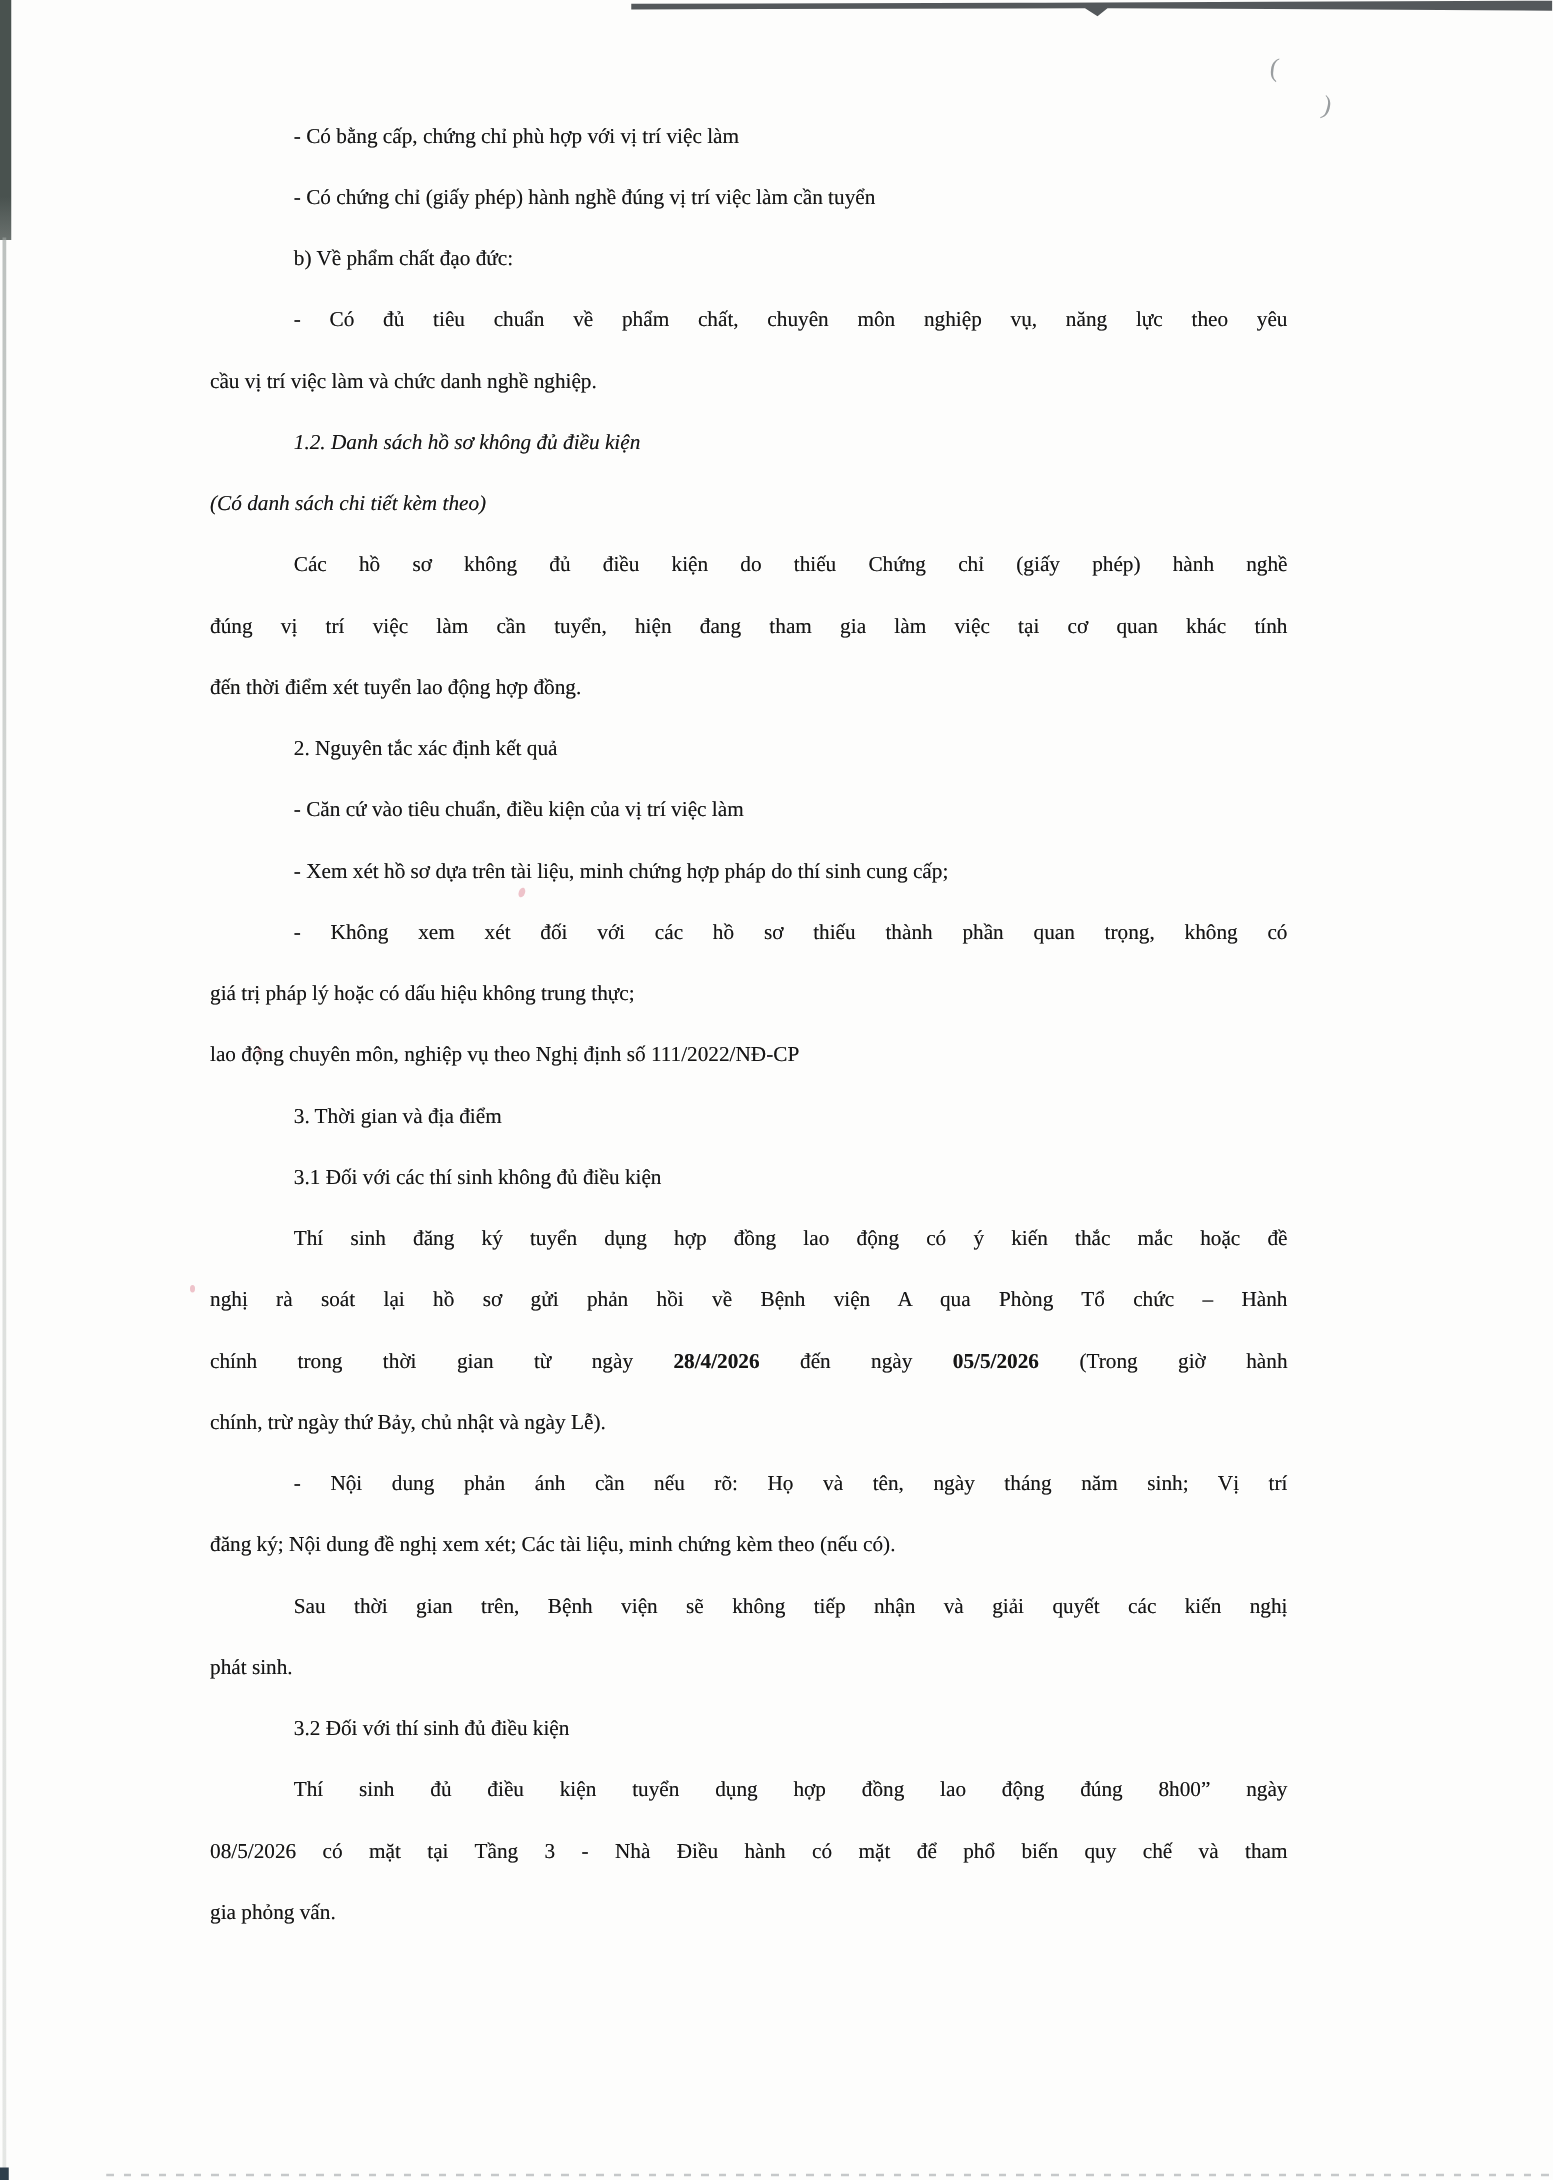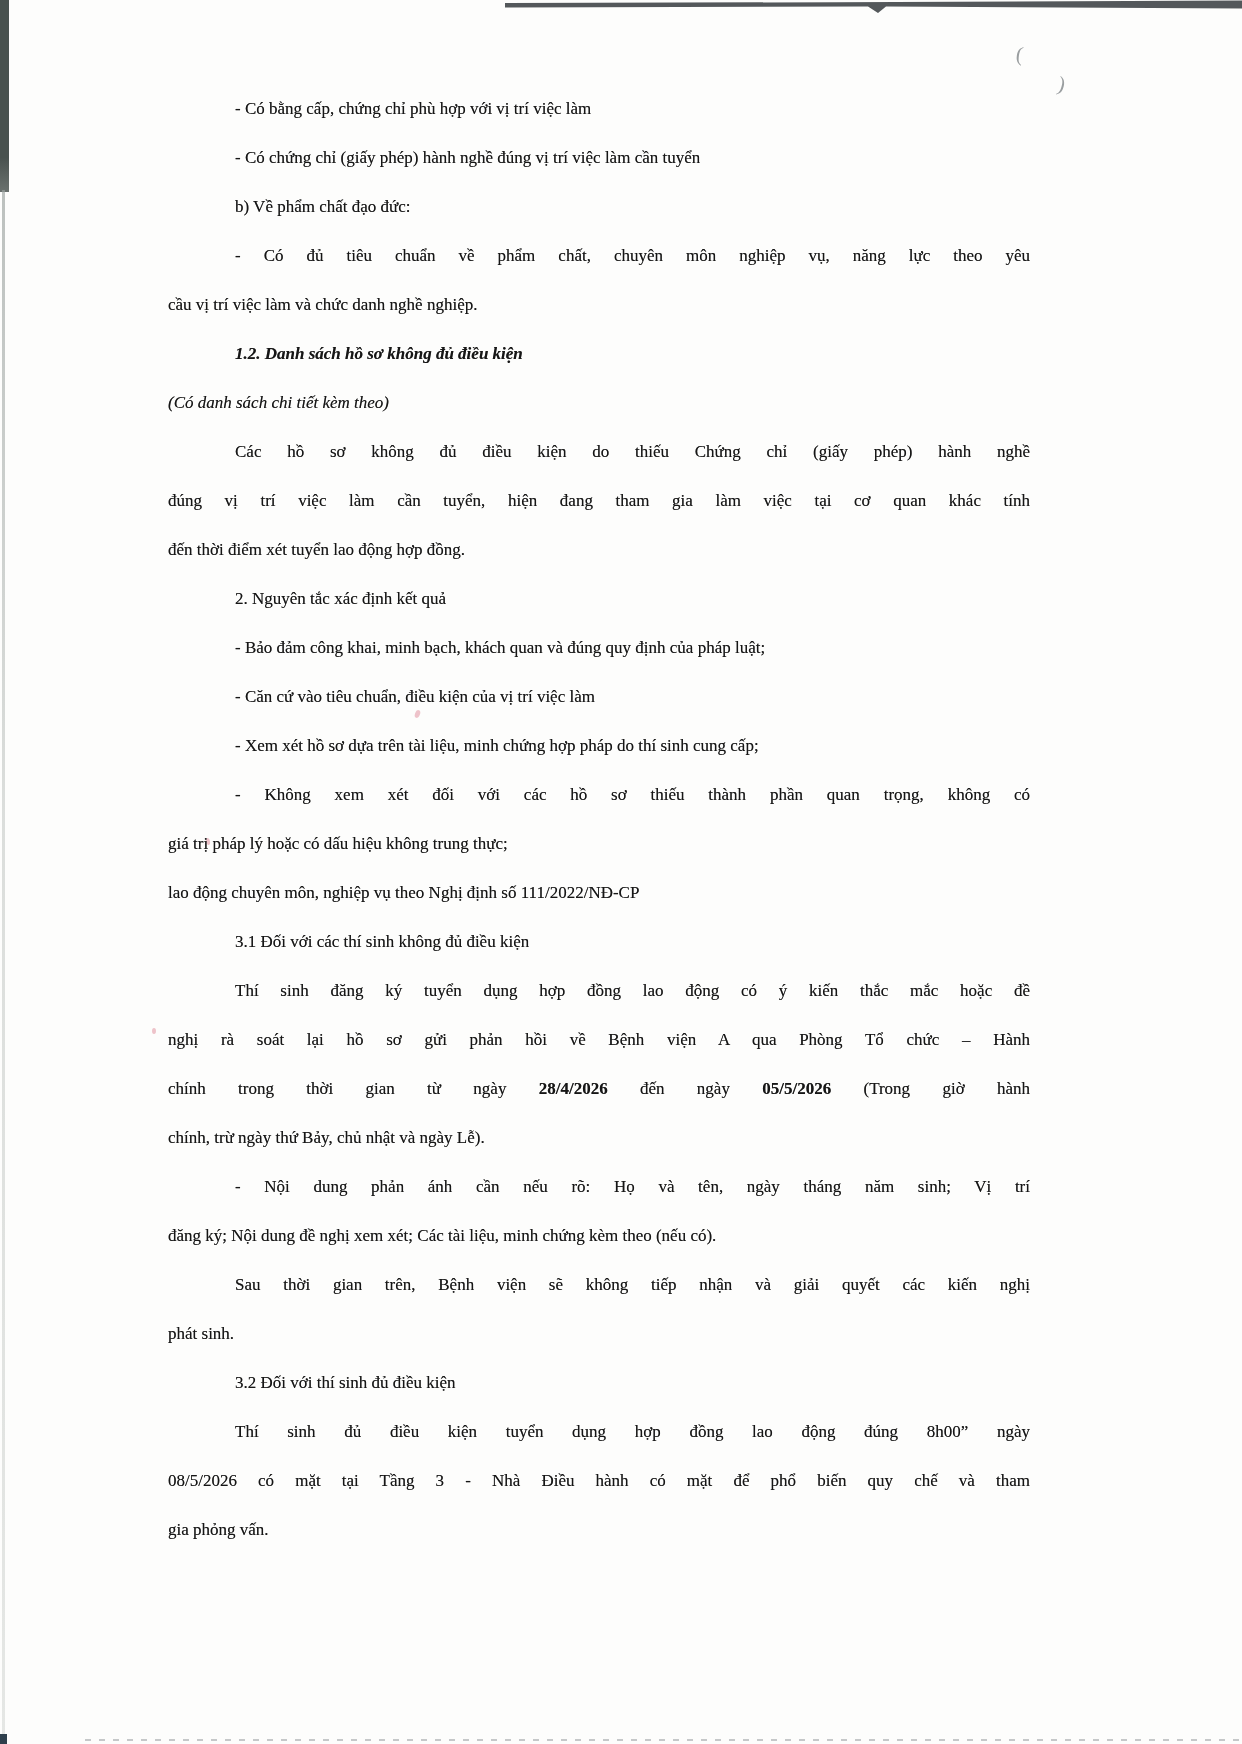--- a/index.html
+++ b/index.html
@@ -19,21 +19,21 @@
     font-size:17px;line-height:49px;
     text-shadow:0 0 .5px rgba(20,20,20,.55);
   }
   .line{min-height:49px}
   .indent{text-indent:67px}
   .left{text-align:left}
   .jfull{text-align:justify;text-align-last:justify}
   .center{}
   .bold{font-weight:400}
   .italic{font-style:italic}
-  .bolditalic{font-weight:700;font-style:italic}
+  .bolditalic{font-weight:400;font-style:italic}
   .seg-b{font-weight:700}
   
   .left-bar{
     position:absolute;left:0;top:0;width:9px;height:192px;
     background:linear-gradient(180deg,var(--left-bar,#49524f) 0 82%, #6a716e);
   }
   .left-line{
     position:absolute;left:2px;top:190px;width:3px;height:1554px;
     background:linear-gradient(180deg,#9aa19e,#c9cdca 40%,#d8dbd8);
     opacity:.65;
@@ -81,26 +81,26 @@
       <div class="line left indent"><span>- Có chứng chỉ (giấy phép) hành nghề đúng vị trí việc làm cần tuyển</span></div>
       <div class="line left indent"><span>b) Về phẩm chất đạo đức:</span></div>
       <div class="line jfull indent"><span>- Có đủ tiêu chuẩn về phẩm chất, chuyên môn nghiệp vụ, năng lực theo yêu</span></div>
       <div class="line left"><span>cầu vị trí việc làm và chức danh nghề nghiệp.</span></div>
       <div class="line left indent bolditalic"><span>1.2. Danh sách hồ sơ không đủ điều kiện</span></div>
       <div class="line center italic"><span>(Có danh sách chi tiết kèm theo)</span></div>
       <div class="line jfull indent"><span>Các hồ sơ không đủ điều kiện do thiếu Chứng chỉ (giấy phép) hành nghề</span></div>
       <div class="line jfull"><span>đúng vị trí việc làm cần tuyển, hiện đang tham gia làm việc tại cơ quan khác tính</span></div>
       <div class="line left"><span>đến thời điểm xét tuyển lao động hợp đồng.</span></div>
       <div class="line left indent bold"><span>2. Nguyên tắc xác định kết quả</span></div>
-      <div class="line left indent"><span>- Bảo đảm công khai, minh bạch, khách quan và đúng quy định của pháp luật;</span></div>
       <div class="line left indent"><span>- Căn cứ vào tiêu chuẩn, điều kiện của vị trí việc làm</span></div>
       <div class="line left indent"><span>- Xem xét hồ sơ dựa trên tài liệu, minh chứng hợp pháp do thí sinh cung cấp;</span></div>
       <div class="line jfull indent"><span>- Không xem xét đối với các hồ sơ thiếu thành phần quan trọng, không có</span></div>
       <div class="line left"><span>giá trị pháp lý hoặc có dấu hiệu không trung thực;</span></div>
       <div class="line left"><span>lao động chuyên môn, nghiệp vụ theo Nghị định số 111/2022/NĐ-CP</span></div>
+      <div class="line left indent bold"><span>3. Thời gian và địa điểm</span></div>
       <div class="line left indent bold"><span>3.1 Đối với các thí sinh không đủ điều kiện</span></div>
       <div class="line jfull indent"><span>Thí sinh đăng ký tuyển dụng hợp đồng lao động có ý kiến thắc mắc hoặc đề</span></div>
       <div class="line jfull"><span>nghị rà soát lại hồ sơ gửi phản hồi về Bệnh viện A qua Phòng Tổ chức – Hành</span></div>
       <div class="line jfull"><span>chính trong thời gian từ ngày </span><span class="seg-b">28/4/2026</span><span> đến ngày </span><span class="seg-b">05/5/2026</span><span> (Trong giờ hành</span></div>
       <div class="line left"><span>chính, trừ ngày thứ Bảy, chủ nhật và ngày Lễ).</span></div>
       <div class="line jfull indent"><span>- Nội dung phản ánh cần nếu rõ: Họ và tên, ngày tháng năm sinh; Vị trí</span></div>
       <div class="line left"><span>đăng ký; Nội dung đề nghị xem xét; Các tài liệu, minh chứng kèm theo (nếu có).</span></div>
       <div class="line jfull indent"><span>Sau thời gian trên, Bệnh viện sẽ không tiếp nhận và giải quyết các kiến nghị</span></div>
       <div class="line left"><span>phát sinh.</span></div>
       <div class="line left indent bold"><span>3.2 Đối với thí sinh đủ điều kiện</span></div>

